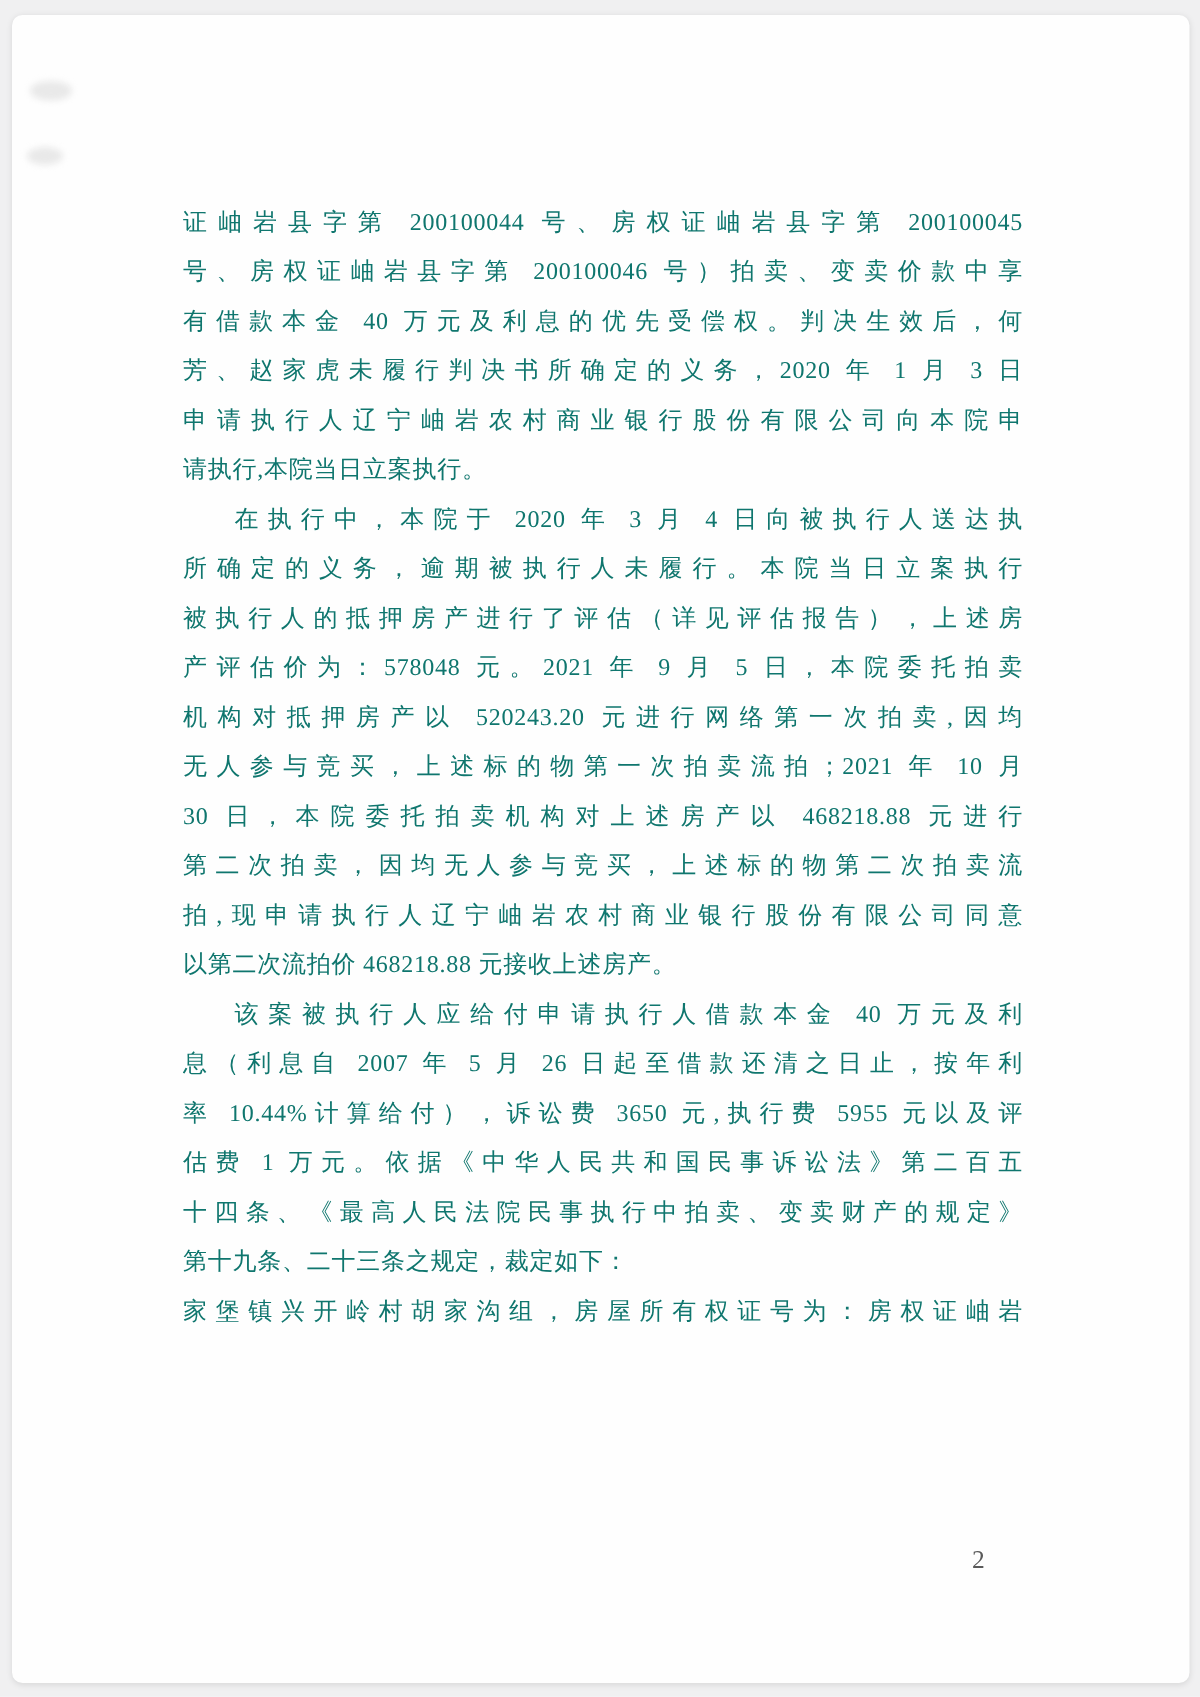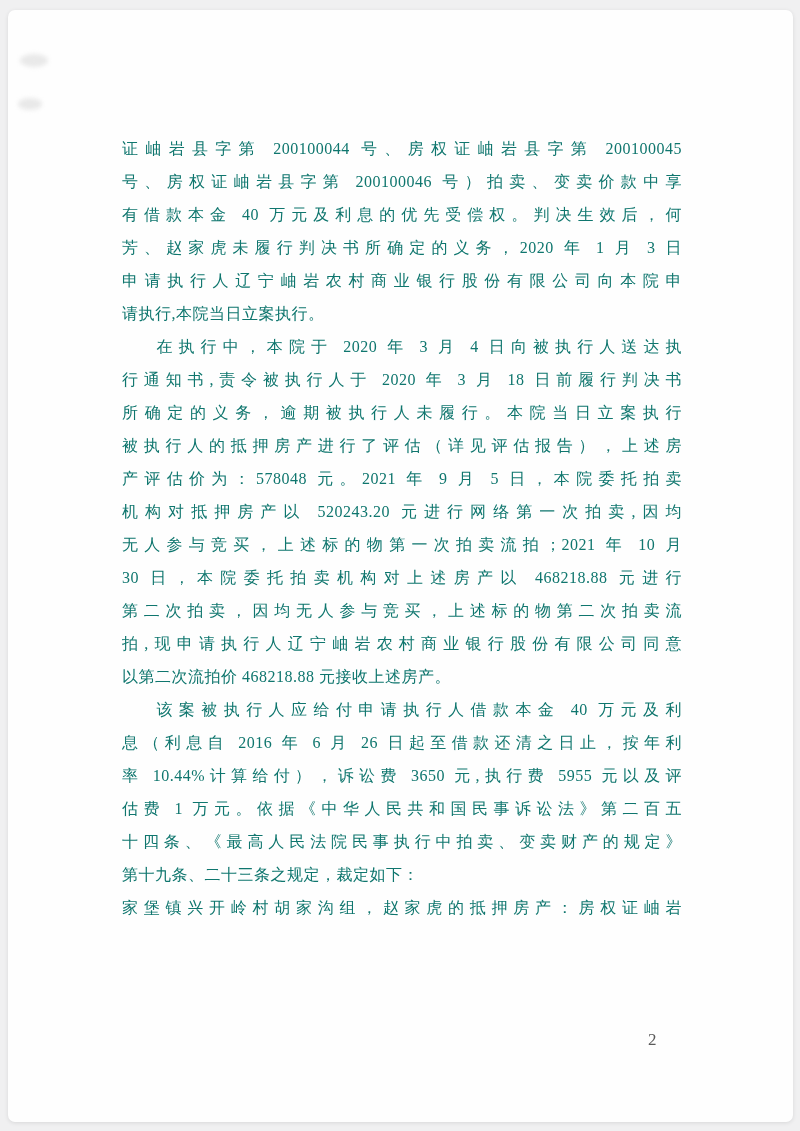--- a/index.html
+++ b/index.html
@@ -77,38 +77,37 @@
         <div class="paragraph">
           <div class="line just">证岫岩县字第 200100044 号、房权证岫岩县字第 200100045</div>
           <div class="line just">号、房权证岫岩县字第 200100046 号）拍卖、变卖价款中享</div>
           <div class="line just">有借款本金 40 万元及利息的优先受偿权。判决生效后，何</div>
           <div class="line just">芳、赵家虎未履行判决书所确定的义务，2020 年 1 月 3 日</div>
           <div class="line just">申请执行人辽宁岫岩农村商业银行股份有限公司向本院申</div>
           <div class="line">请执行,本院当日立案执行。</div>
         </div>
         <div class="paragraph">
           <div class="line indent just">在执行中，本院于 2020 年 3 月 4 日向被执行人送达执</div>
-          <div class="line just">行通知书,责令被执行人于 2020 年 3 月 18 日前履行判决书</div>
           <div class="line just">所确定的义务，逾期被执行人未履行。本院当日立案执行</div>
           <div class="line just">被执行人的抵押房产进行了评估（详见评估报告），上述房</div>
           <div class="line just">产评估价为：578048 元。2021 年 9 月 5 日，本院委托拍卖</div>
           <div class="line just">机构对抵押房产以 520243.20 元进行网络第一次拍卖,因均</div>
           <div class="line just">无人参与竞买，上述标的物第一次拍卖流拍；2021 年 10 月</div>
           <div class="line just">30 日，本院委托拍卖机构对上述房产以 468218.88 元进行</div>
           <div class="line just">第二次拍卖，因均无人参与竞买，上述标的物第二次拍卖流</div>
           <div class="line just">拍,现申请执行人辽宁岫岩农村商业银行股份有限公司同意</div>
           <div class="line">以第二次流拍价 468218.88 元接收上述房产。</div>
         </div>
         <div class="paragraph">
           <div class="line indent just">该案被执行人应给付申请执行人借款本金 40 万元及利</div>
-          <div class="line just">息（利息自 2016 年 6 月 26 日起至借款还清之日止，按年利</div>
+          <div class="line just">息（利息自 2007 年 5 月 26 日起至借款还清之日止，按年利</div>
           <div class="line just">率 10.44%计算给付），诉讼费 3650 元,执行费 5955 元以及评</div>
           <div class="line just">估费 1 万元。依据《中华人民共和国民事诉讼法》第二百五</div>
           <div class="line just">十四条、《最高人民法院民事执行中拍卖、变卖财产的规定》</div>
           <div class="line">第十九条、二十三条之规定，裁定如下：</div>
         </div>
         <div class="paragraph">
-          <div class="line just">家堡镇兴开岭村胡家沟组，赵家虎的抵押房产：房权证岫岩</div>
+          <div class="line just">家堡镇兴开岭村胡家沟组，房屋所有权证号为：房权证岫岩</div>
         </div>
       </div>
     <div class="page-number">2</div>
   </div>
 </div>
 
 </body></html>

